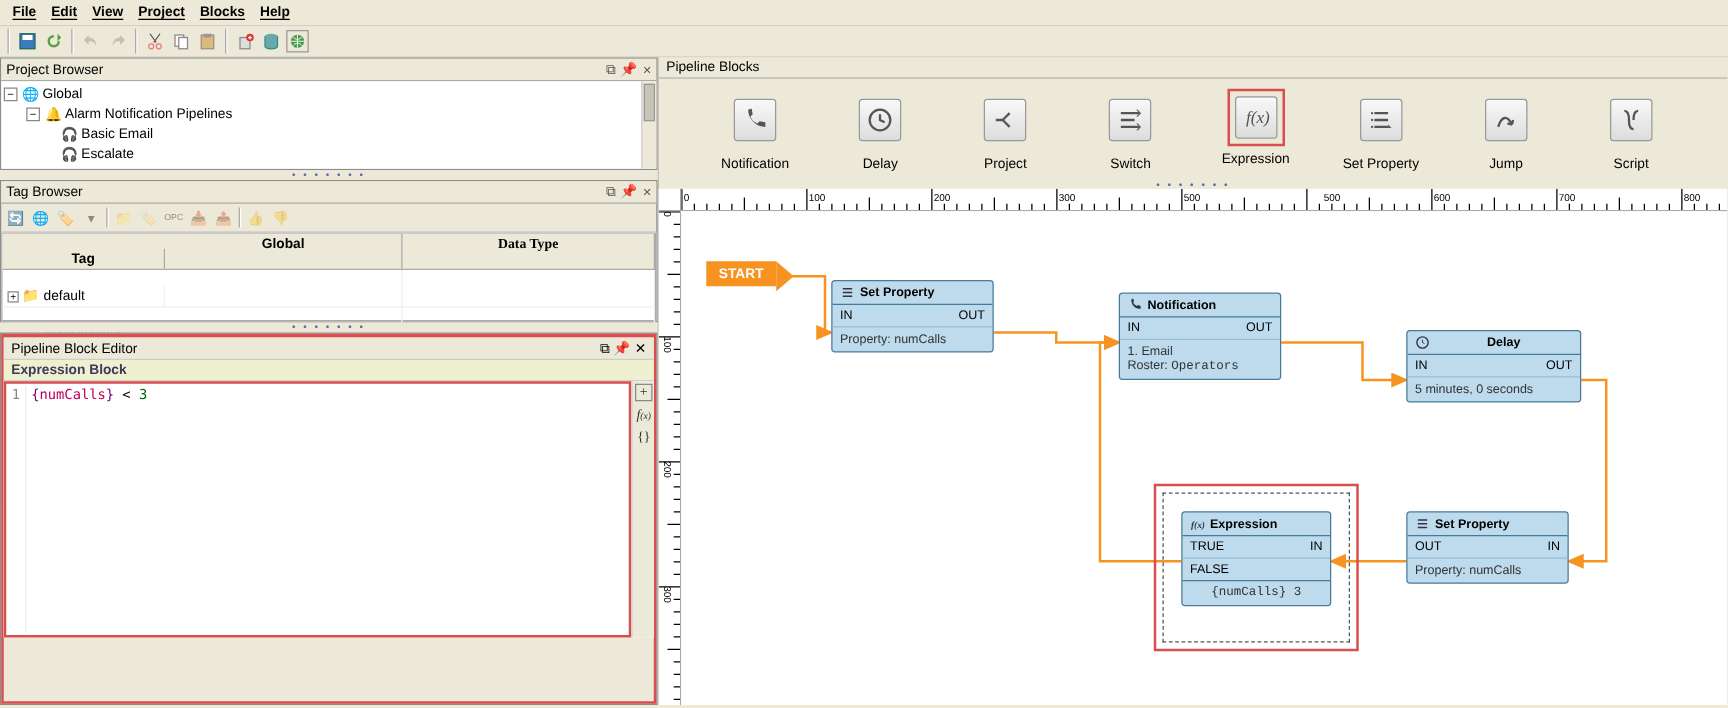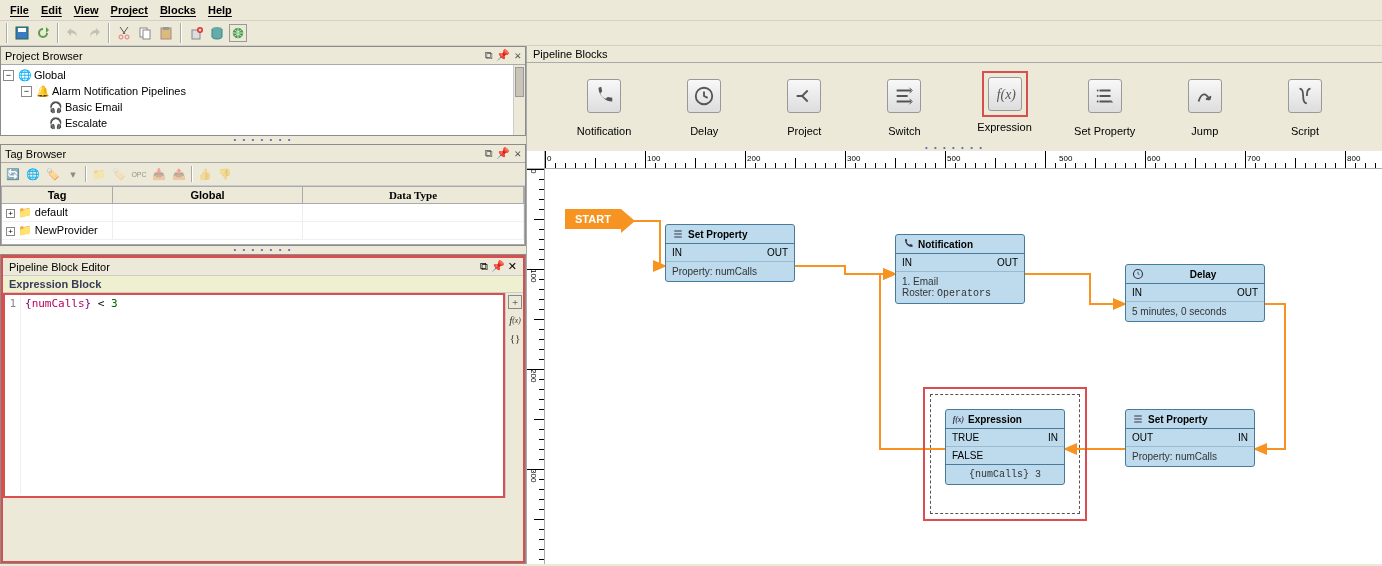--- a/index.html
+++ b/index.html
@@ -96,21 +96,21 @@
 .tagtoolbar .ic { width:16px; height:16px; display:flex; align-items:center; justify-content:center;}
 .tagtable {
   background: #fff;
   border: 1px solid #aaa;
 }
 .tagtable .hdr { display:flex; background:#ece9d8; border-bottom:1px solid #aaa;}
 .tagtable .hdr div { padding:2px 4px; border-right:1px solid #aaa; text-align:center; font-weight:bold;}
 .tagtable .body { height:40px;}
 .tagtable .trow { display:flex; border-bottom:1px solid #f0f0f0;}
 .tagtable .trow div { padding:2px 4px; border-right:1px solid #eee;}
-.col-tag { width:111px; }
+.col-tag { width:130px;margin-top:12px; }
 .col-val { width:190px; }
 .col-dt { flex:1;font-family:Liberation Serif, serif; }
 .editor-panel { border:2px solid #d94e4e; border-top:3px solid #d94e4e;}
 .editor-title { background: #ece9d8; padding:2px 6px; display:flex; justify-content:space-between; align-items:center;}
 .editor-sub { background: #eef0d0; padding:2px 6px; font-weight:bold; color:#3a3a5a; border-top:1px solid #ccc; border-bottom:1px solid #ccc;}
 .editor-body { display:flex; background:#fff; height:205px;}
 .editor-text { flex:1; background:#fff; font-family:'Consolas',monospace; font-size:11px; padding:2px 4px; display:flex; border:2px solid #d94e4e;}
 .gutter { width:12px; color:#888; text-align:right; padding-right:4px; border-right:1px solid #eee;}
 .code { flex:1; padding-left:4px;}
 .code .brace { color:#800080;}

